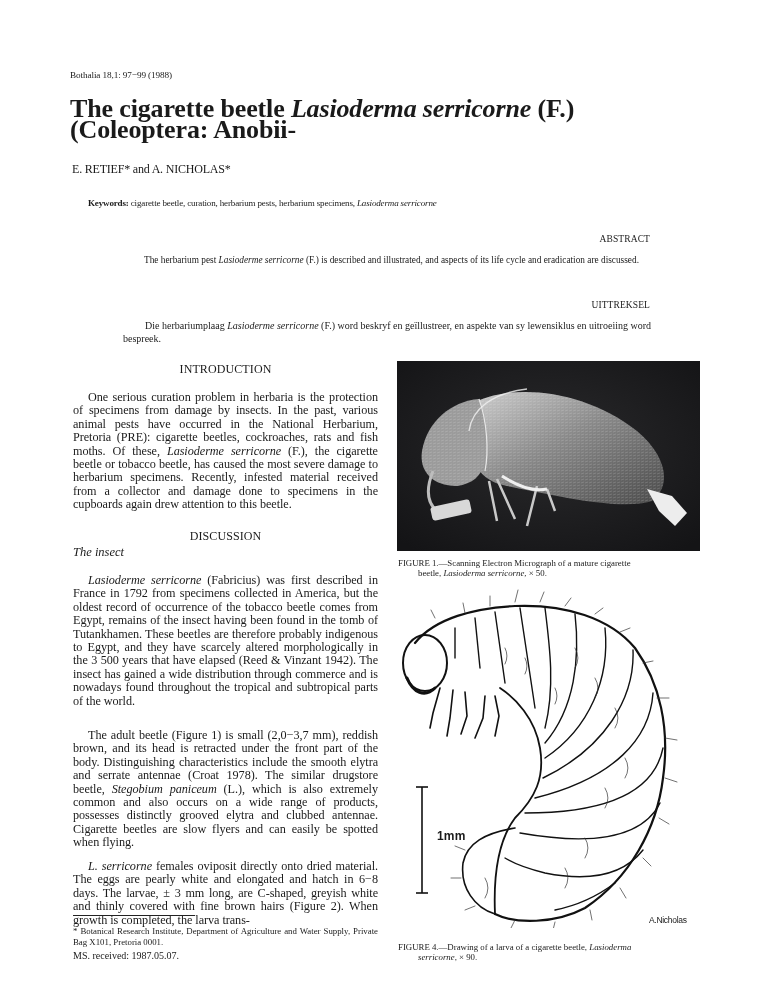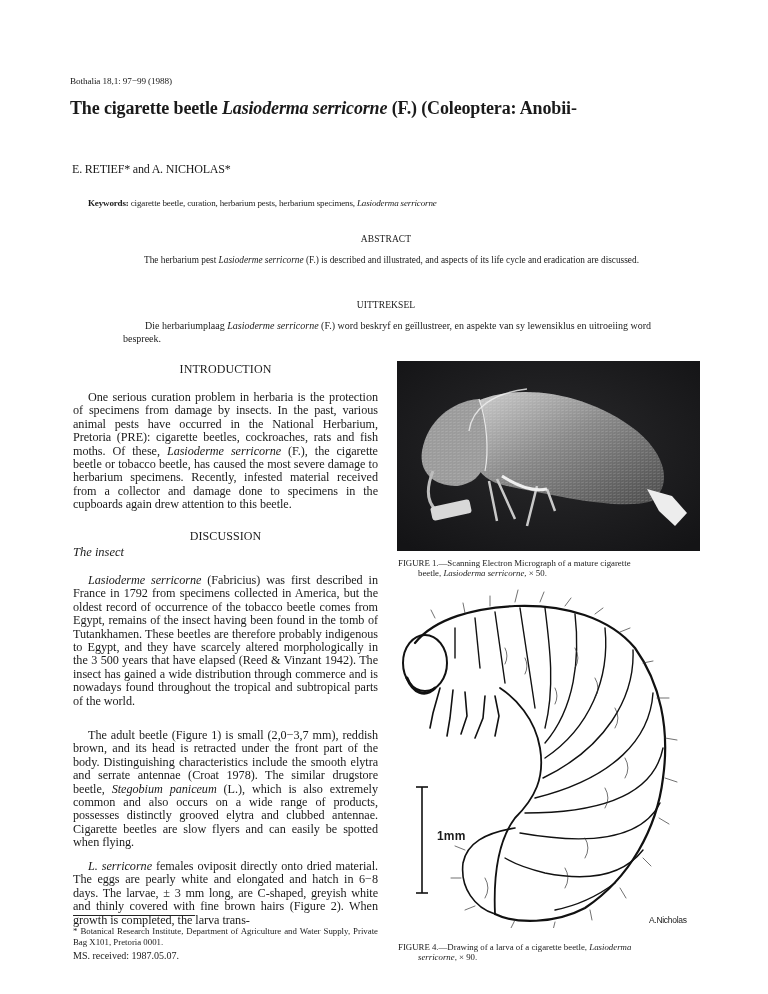--- a/index.html
+++ b/index.html
@@ -1,31 +1,31 @@
 <!DOCTYPE html>
 <html><head>
 <meta charset="utf-8">
 <style>
   * { margin: 0; padding: 0; box-sizing: border-box; }
   html, body { width: 768px; height: 994px; background: #ffffff; overflow: hidden; }
   body { position: relative; font-family: "Liberation Serif", "DejaVu Serif", serif; color: #1a1a1a; }
 
   .abs { position: absolute; }
 
-  .journal-ref { left: 70px; top: 76px; font-size: 9.2px; letter-spacing: -0.1px; }
+  .journal-ref { left: 70px; top: 70px; font-size: 9.2px; letter-spacing: -0.1px; }
 
-  .title { left: 70px; top: 98px; width: 640px; font-size: 18px; line-height: 21px; font-weight: bold; letter-spacing: -0.15px; }
+  .title { left: 70px; top: 98px; width: 640px; font-size: 26px; line-height: 21px; font-weight: bold; letter-spacing: -0.15px; }
   .title i { font-weight: bold; font-style: italic; }
 
   .authors { left: 72px; top: 162px; font-size: 12px; letter-spacing: -0.2px; text-align: right; }
 
   .keywords { left: 72px; top: 198px; font-size: 9px; letter-spacing: -0.15px; }
   .keywords b { font-weight: bold; padding-left: 16px; }
 
-  .section-head-center { font-size: 9.5px; text-align: center; letter-spacing: 0.1px; }
+  .section-head-center { font-size: 9.5px; text-align: right; letter-spacing: 0.1px; }
   .abstract-head { left: 122px; width: 528px; top: 234px; }
   .abstract-body { left: 122px; width: 528px; top: 254px; font-size: 9.3px; line-height: 12.5px; text-align: justify; }
   .uittreksel-head { left: 122px; width: 528px; top: 300px; }
   .uittreksel-body { left: 123px; width: 528px; top: 320px; font-size: 10px; line-height: 12.5px; text-align: justify; }
   .indent { text-indent: 22px; }
 
   .col-left { left: 73px; width: 305px; }
   .col-head { font-size: 12px; text-align: center; letter-spacing: 0.1px; }
   .intro-head { top: 362px; }
   .para { font-size: 12.2px; line-height: 13.4px; text-align: justify; text-indent: 15px; letter-spacing: -0.05px; margin-top: 13px; }

